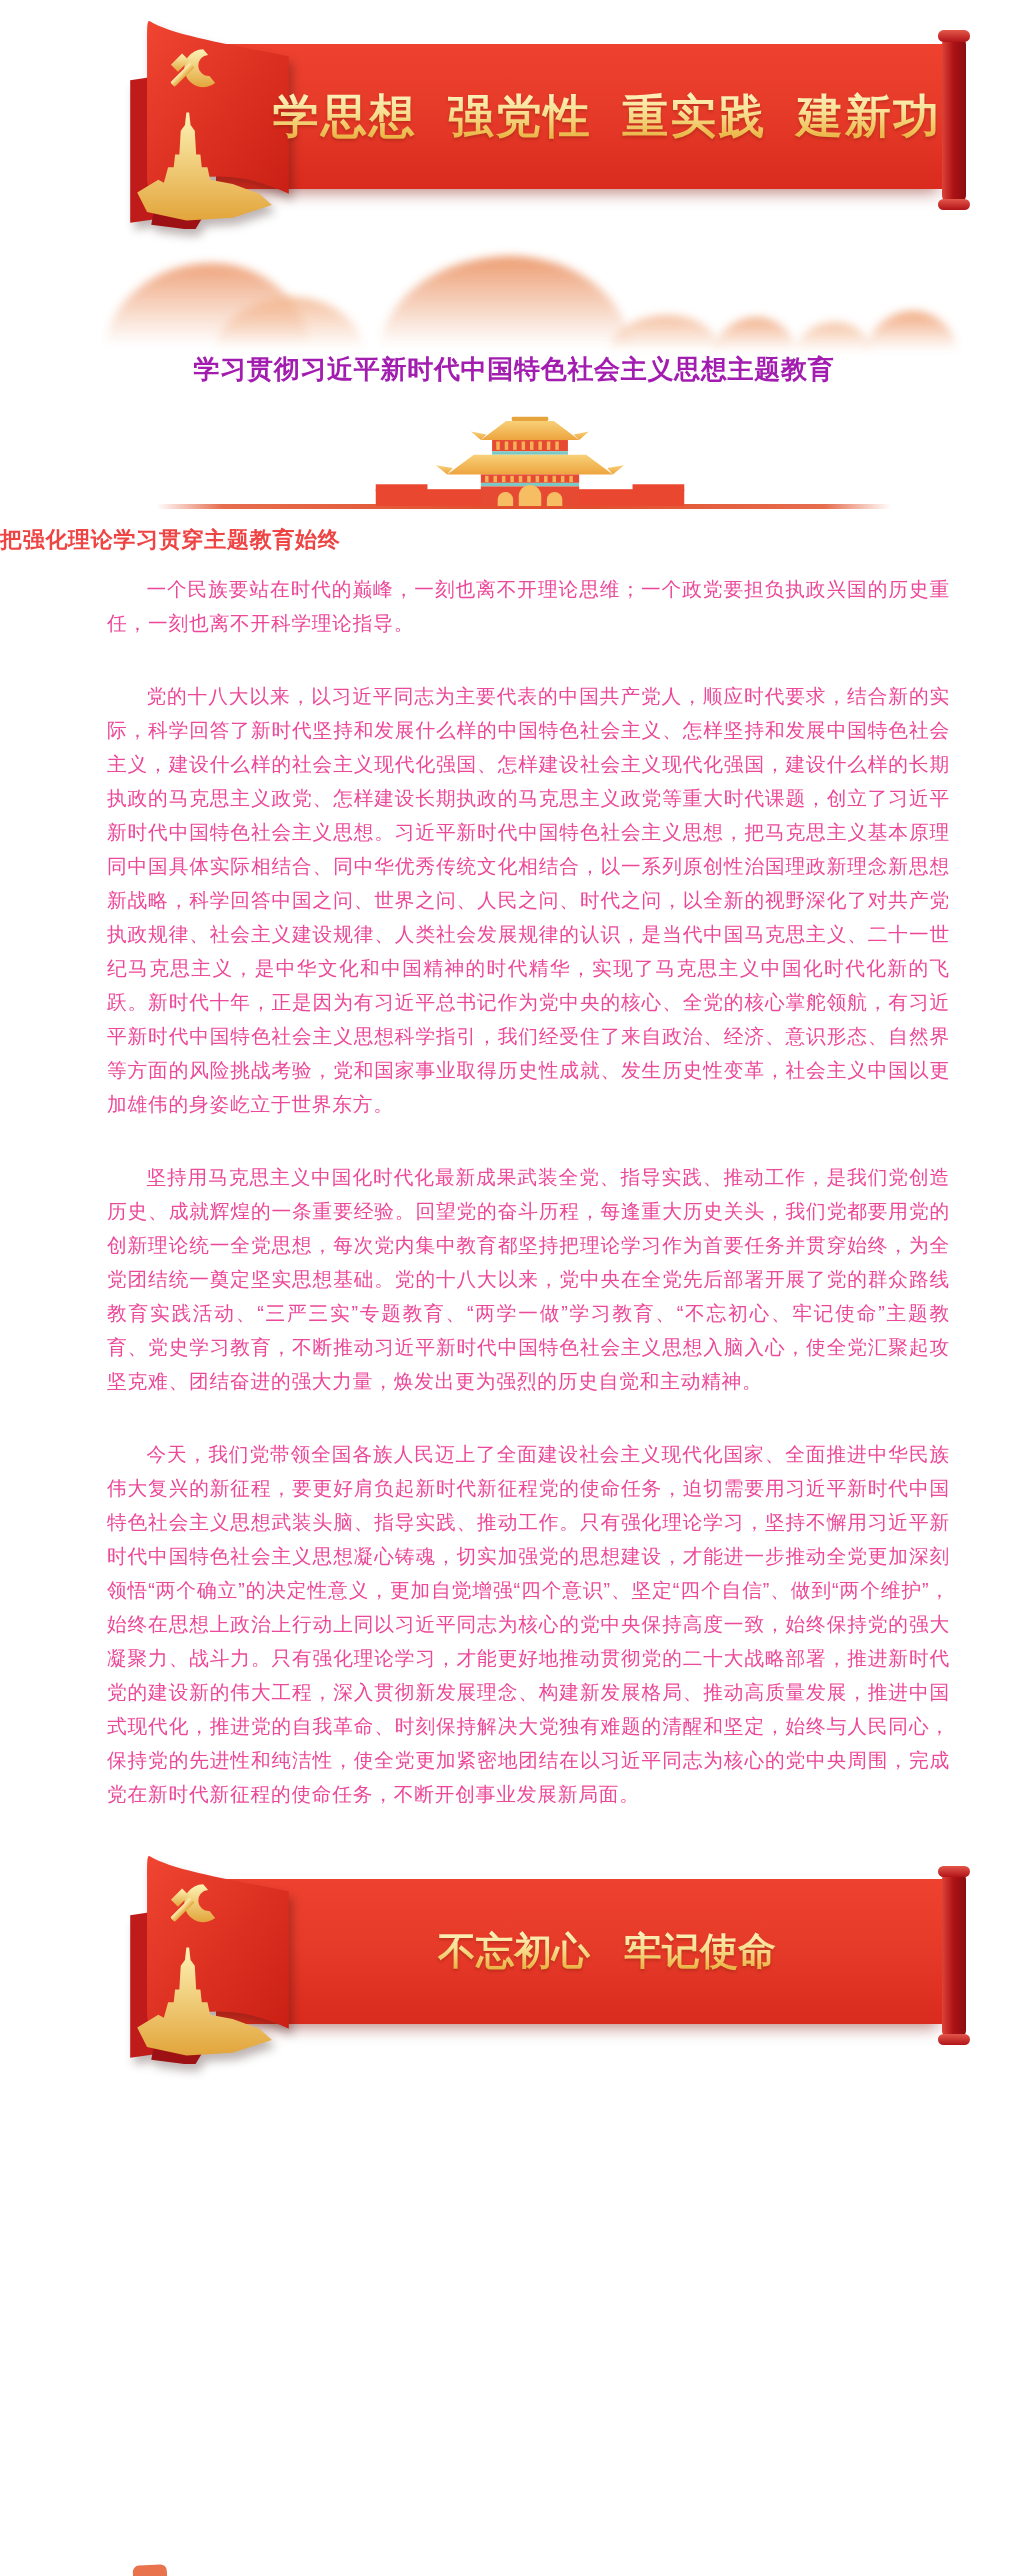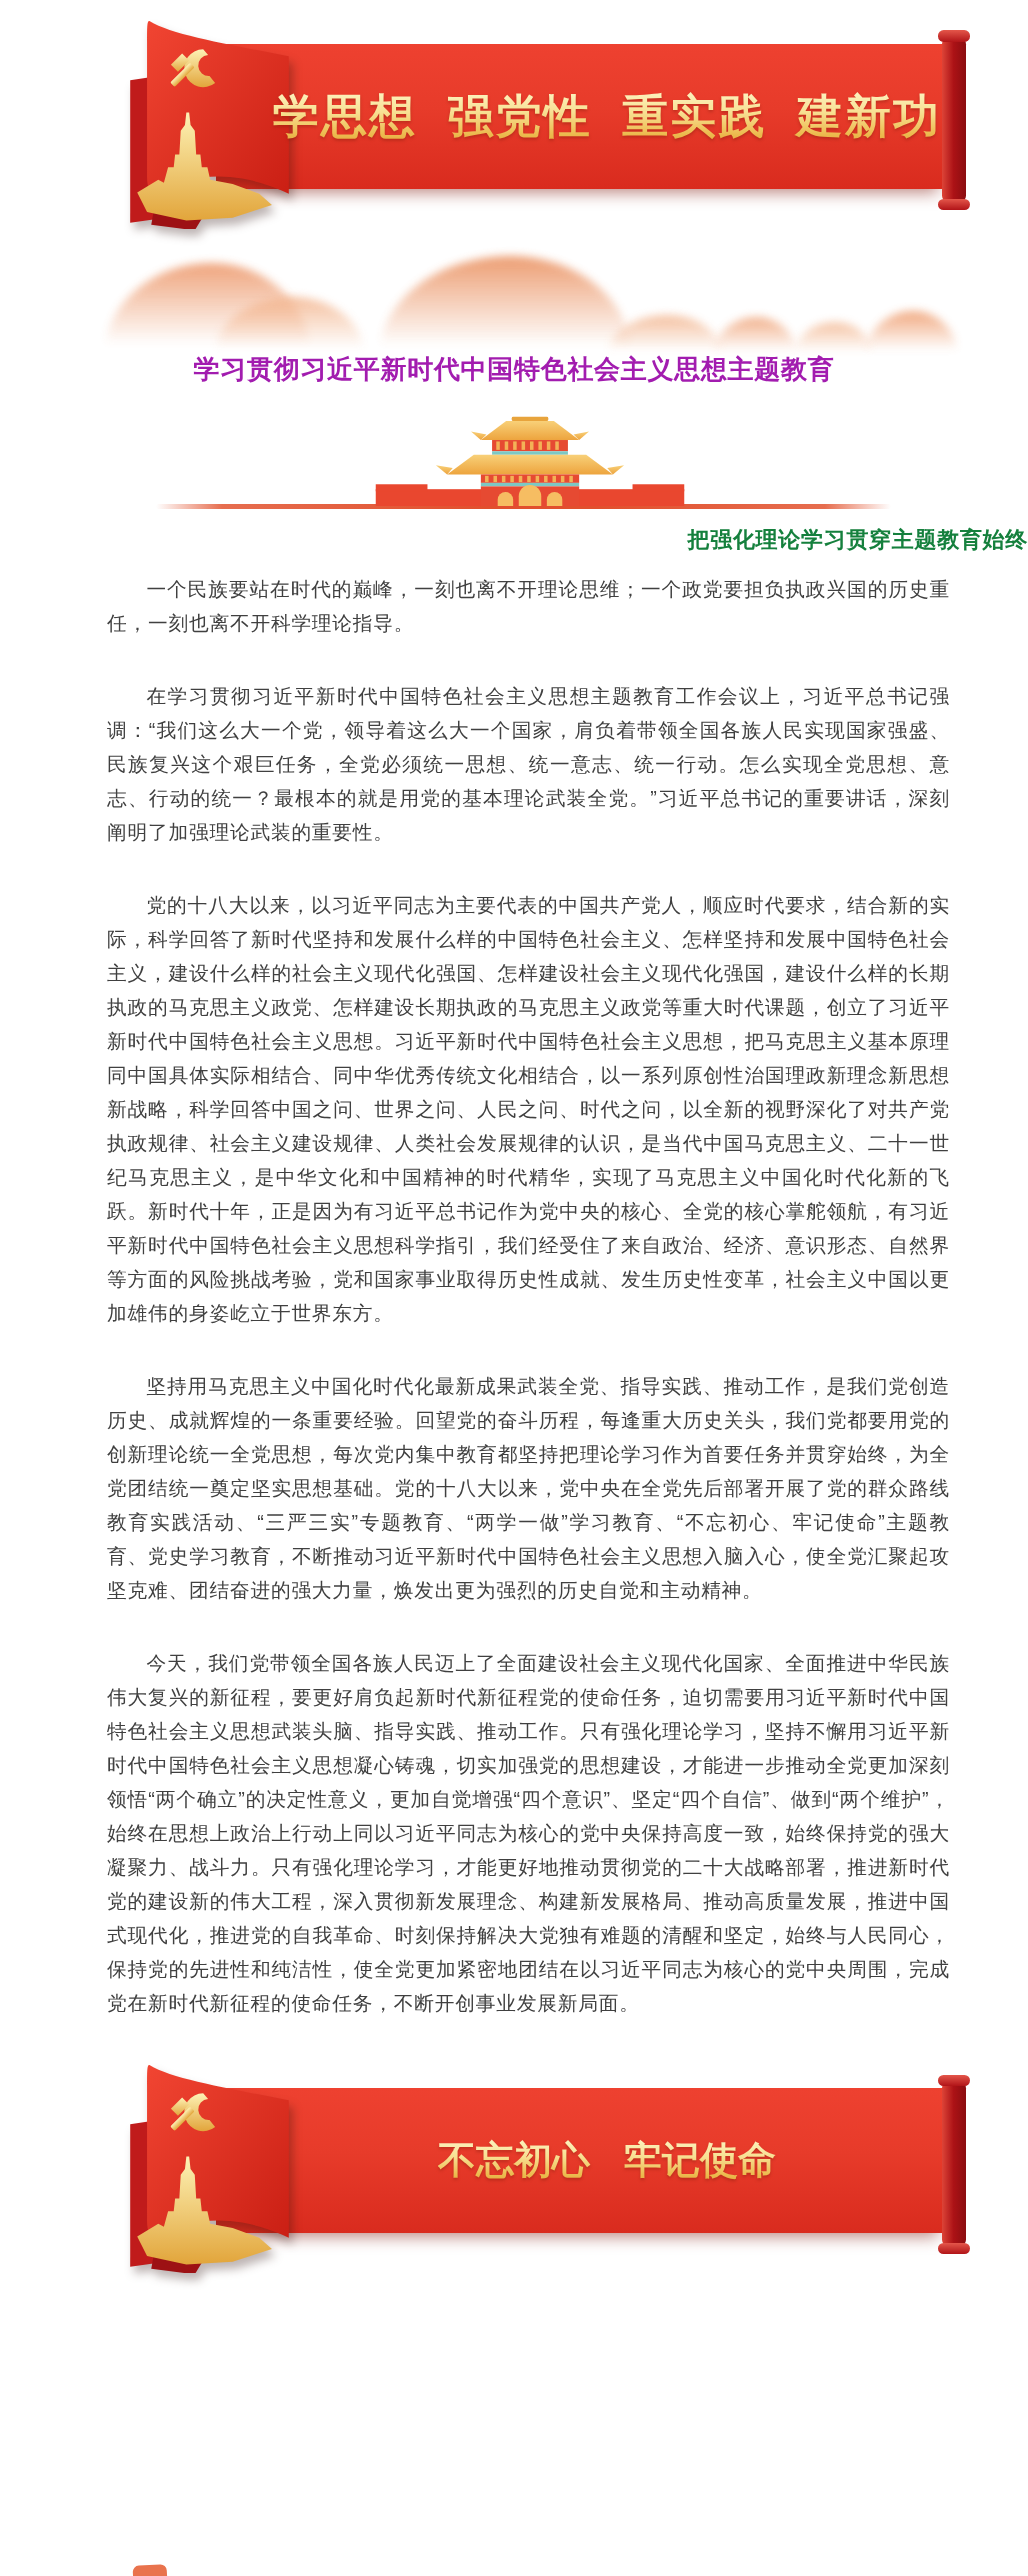--- a/index.html
+++ b/index.html
@@ -66,38 +66,38 @@
 
   
   .page-title{
     margin:-4.2px 0 0;
     text-align:center;
     font-size:26px;font-weight:bold;color:#a21caf;
     letter-spacing:0.7px;line-height:35px;
   }
   .page-subtitle{
     margin:5.6px 0 0;
-    text-align:right;
-    font-size:22px;font-weight:bold;color:#15803d;
+    text-align:left;
+    font-size:22px;font-weight:bold;color:#ef4444;
     letter-spacing:0.7px;line-height:31px;
   }
 
   
   .divider{position:relative;height:104px;margin-top:28px;}
   .divider-line{
     position:absolute;bottom:9.8px;left:156px;width:735px;height:4.9px;border-radius:2.8px;
     background:linear-gradient(90deg,rgba(226,84,48,0) 0%,rgba(226,84,48,.85) 9%,#e1502e 45%,#e1502e 60%,rgba(226,84,48,.85) 91%,rgba(226,84,48,0) 100%);
   }
   .tiananmen{position:absolute;bottom:9.8px;left:calc(50% + 15.5px);transform:translateX(-50%);}
 
   
   .article{
     width:843px;margin:17px 0 0 107px;
     font-size:19.7px;line-height:34px;letter-spacing:0.8px;
-    color:#404040;text-align:justify;
+    color:#ec4899;text-align:justify;
   }
   .article p{margin:0 0 39px;text-indent:2em;}
   .article p:last-child{margin-bottom:0;}
 
   
   .bottom-chip{
     position:absolute;left:133px;bottom:-9px;width:34px;height:19.7px;
     background:#e9734d;border-radius:6.3px 6.3px 2.8px 2.8px;transform:rotate(-3deg);
   }
 </style>
@@ -205,21 +205,20 @@
         <path d="M174,128 v-9 a11,11 0 0 1 22,0 v9 z"></path>
         <path d="M244,128 v-9 a11,11 0 0 1 22,0 v9 z"></path>
       </g>
     </svg>
   </div>
 
   <h2 class="page-subtitle">把强化理论学习贯穿主题教育始终</h2>
 
   <div class="article">
     <p>一个民族要站在时代的巅峰，一刻也离不开理论思维；一个政党要担负执政兴国的历史重任，一刻也离不开科学理论指导。</p>
-    <p>在学习贯彻习近平新时代中国特色社会主义思想主题教育工作会议上，习近平总书记强调：“我们这么大一个党，领导着这么大一个国家，肩负着带领全国各族人民实现国家强盛、民族复兴这个艰巨任务，全党必须统一思想、统一意志、统一行动。怎么实现全党思想、意志、行动的统一？最根本的就是用党的基本理论武装全党。”习近平总书记的重要讲话，深刻阐明了加强理论武装的重要性。</p>
     <p>党的十八大以来，以习近平同志为主要代表的中国共产党人，顺应时代要求，结合新的实际，科学回答了新时代坚持和发展什么样的中国特色社会主义、怎样坚持和发展中国特色社会主义，建设什么样的社会主义现代化强国、怎样建设社会主义现代化强国，建设什么样的长期执政的马克思主义政党、怎样建设长期执政的马克思主义政党等重大时代课题，创立了习近平新时代中国特色社会主义思想。习近平新时代中国特色社会主义思想，把马克思主义基本原理同中国具体实际相结合、同中华优秀传统文化相结合，以一系列原创性治国理政新理念新思想新战略，科学回答中国之问、世界之问、人民之问、时代之问，以全新的视野深化了对共产党执政规律、社会主义建设规律、人类社会发展规律的认识，是当代中国马克思主义、二十一世纪马克思主义，是中华文化和中国精神的时代精华，实现了马克思主义中国化时代化新的飞跃。新时代十年，正是因为有习近平总书记作为党中央的核心、全党的核心掌舵领航，有习近平新时代中国特色社会主义思想科学指引，我们经受住了来自政治、经济、意识形态、自然界等方面的风险挑战考验，党和国家事业取得历史性成就、发生历史性变革，社会主义中国以更加雄伟的身姿屹立于世界东方。</p>
     <p>坚持用马克思主义中国化时代化最新成果武装全党、指导实践、推动工作，是我们党创造历史、成就辉煌的一条重要经验。回望党的奋斗历程，每逢重大历史关头，我们党都要用党的创新理论统一全党思想，每次党内集中教育都坚持把理论学习作为首要任务并贯穿始终，为全党团结统一奠定坚实思想基础。党的十八大以来，党中央在全党先后部署开展了党的群众路线教育实践活动、“三严三实”专题教育、“两学一做”学习教育、“不忘初心、牢记使命”主题教育、党史学习教育，不断推动习近平新时代中国特色社会主义思想入脑入心，使全党汇聚起攻坚克难、团结奋进的强大力量，焕发出更为强烈的历史自觉和主动精神。</p>
     <p>今天，我们党带领全国各族人民迈上了全面建设社会主义现代化国家、全面推进中华民族伟大复兴的新征程，要更好肩负起新时代新征程党的使命任务，迫切需要用习近平新时代中国特色社会主义思想武装头脑、指导实践、推动工作。只有强化理论学习，坚持不懈用习近平新时代中国特色社会主义思想凝心铸魂，切实加强党的思想建设，才能进一步推动全党更加深刻领悟“两个确立”的决定性意义，更加自觉增强“四个意识”、坚定“四个自信”、做到“两个维护”，始终在思想上政治上行动上同以习近平同志为核心的党中央保持高度一致，始终保持党的强大凝聚力、战斗力。只有强化理论学习，才能更好地推动贯彻党的二十大战略部署，推进新时代党的建设新的伟大工程，深入贯彻新发展理念、构建新发展格局、推动高质量发展，推进中国式现代化，推进党的自我革命、时刻保持解决大党独有难题的清醒和坚定，始终与人民同心，保持党的先进性和纯洁性，使全党更加紧密地团结在以习近平同志为核心的党中央周围，完成党在新时代新征程的使命任务，不断开创事业发展新局面。</p>
   </div>
 
   <div class="banner banner-bottom">
     <div class="panel"></div>
     <div class="rod"></div>
     <svg class="flag" viewBox="0 0 238 302">
       <polygon points="6,90 100,76 100,280 6,293" fill="#c01b1b"></polygon>

